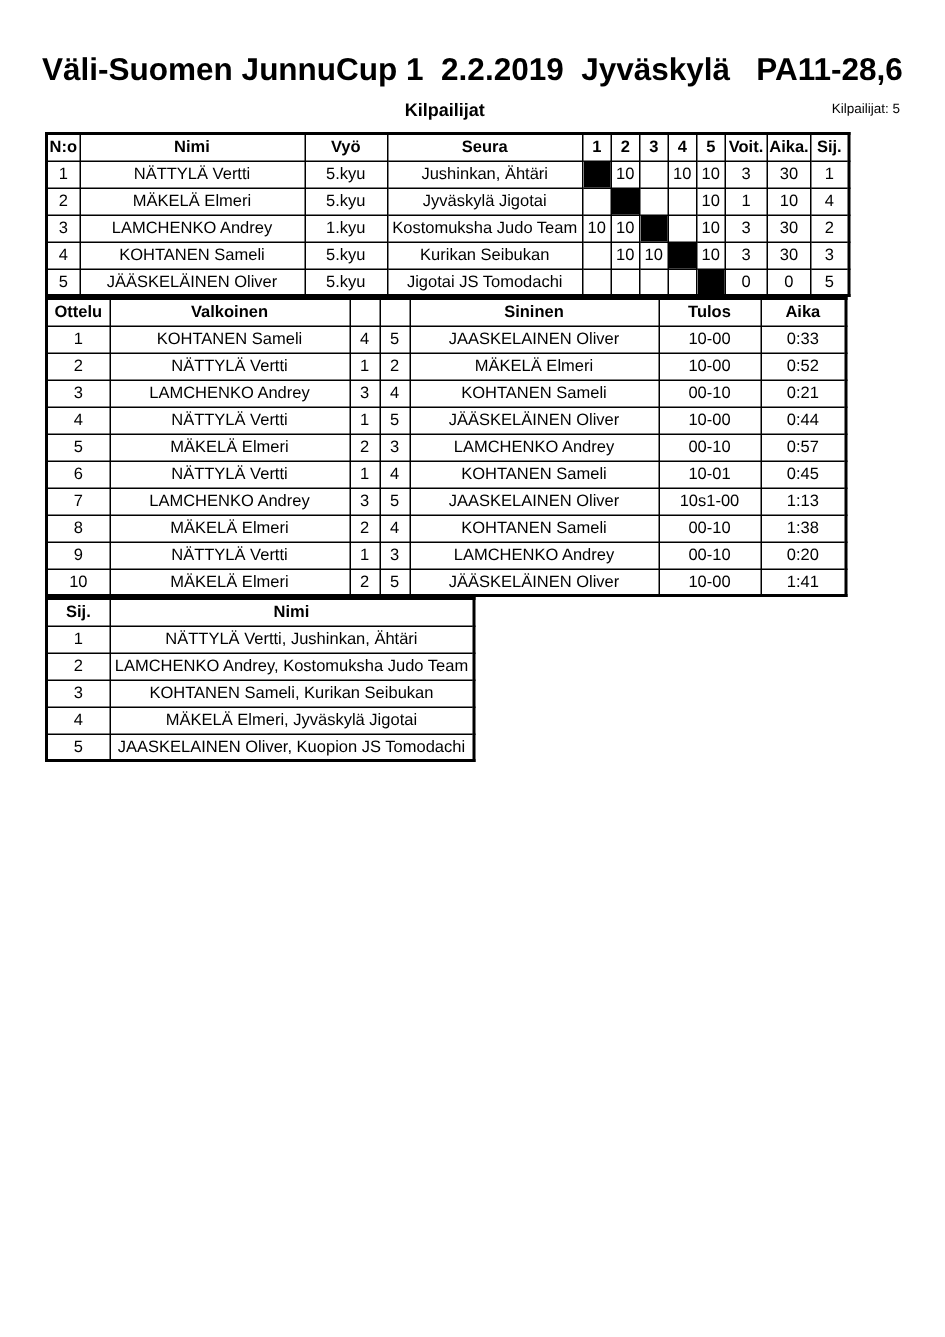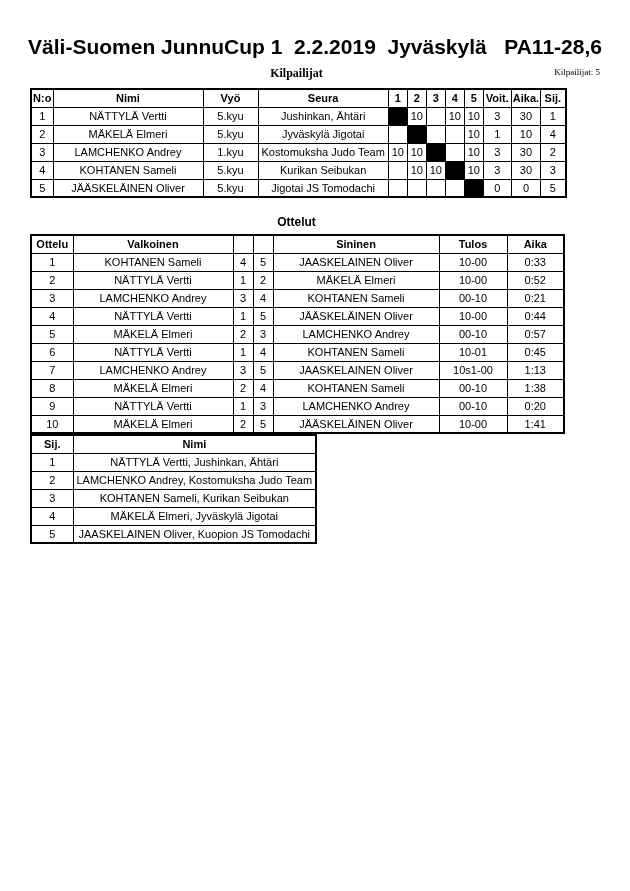--- a/index.html
+++ b/index.html
@@ -21,21 +21,21 @@
   }
 
   .section-head {
     width: 533px;
     margin-left: 30px;
     text-align: center;
     font-weight: bold;
     font-size: 12px;
     line-height: 14px;
   }
-  .kilp { position: relative; margin-top: 6px; font-family: Liberation Serif, serif; }
+  .kilp { position: relative; margin-top: 6px; }
   .kilp .count {
     position: absolute;
     right: -37px; bottom: 1px;
     font-weight: normal;
     font-size: 9px;
   }
   .head-ottelut { margin-top: 17px; margin-bottom: 5px; }
   .head-tulokset { width: 285px; margin-top: 19px; margin-bottom: 5px; }
 
   table.tbl {
@@ -169,21 +169,20 @@
         <td class="c"></td>
         <td class="c"></td>
         <td class="c black"></td>
         <td class="c">0</td>
         <td class="c">0</td>
         <td class="c">5</td>
       </tr>
     </tbody>
   </table>
 
-  <div class="section-head head-ottelut">Ottelut</div>
 
   <table class="tbl tbl2">
     <colgroup>
       <col style="width:42px">
         <col style="width:160px">
         <col style="width:20px">
         <col style="width:20px">
       <col style="width:166px">
         <col style="width:68px">
         <col style="width:57px">

